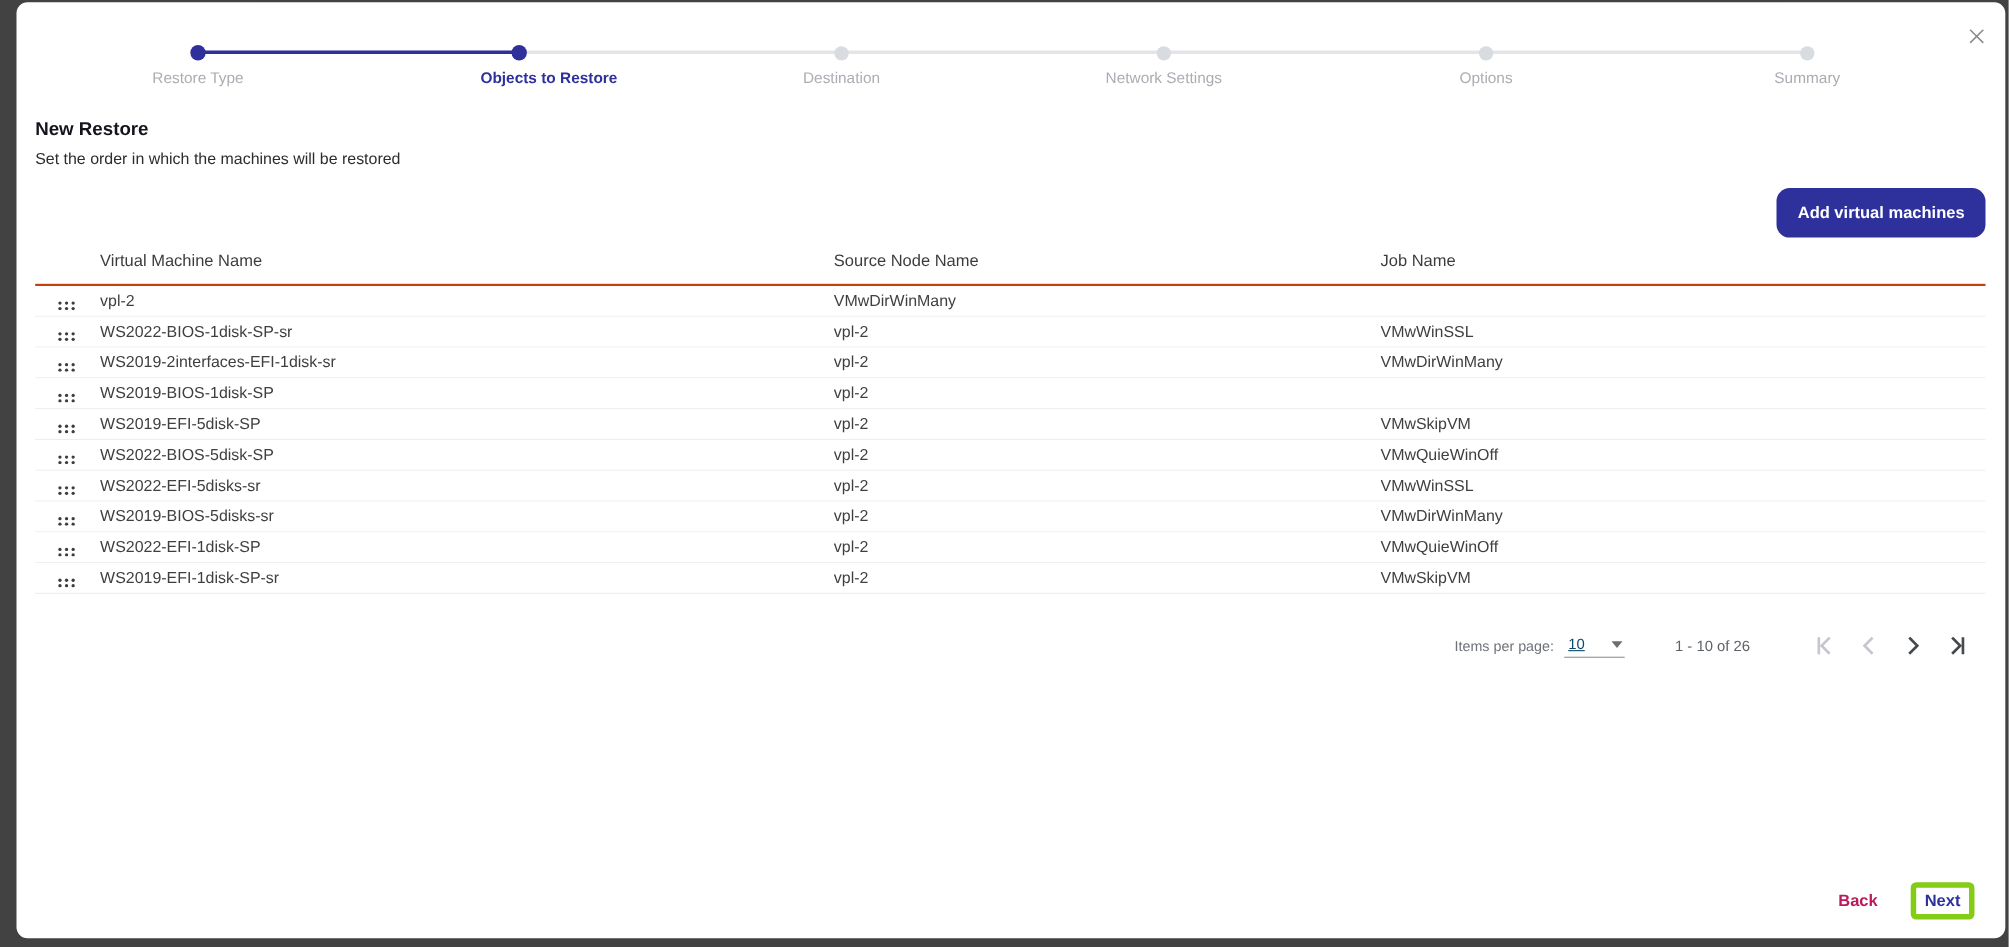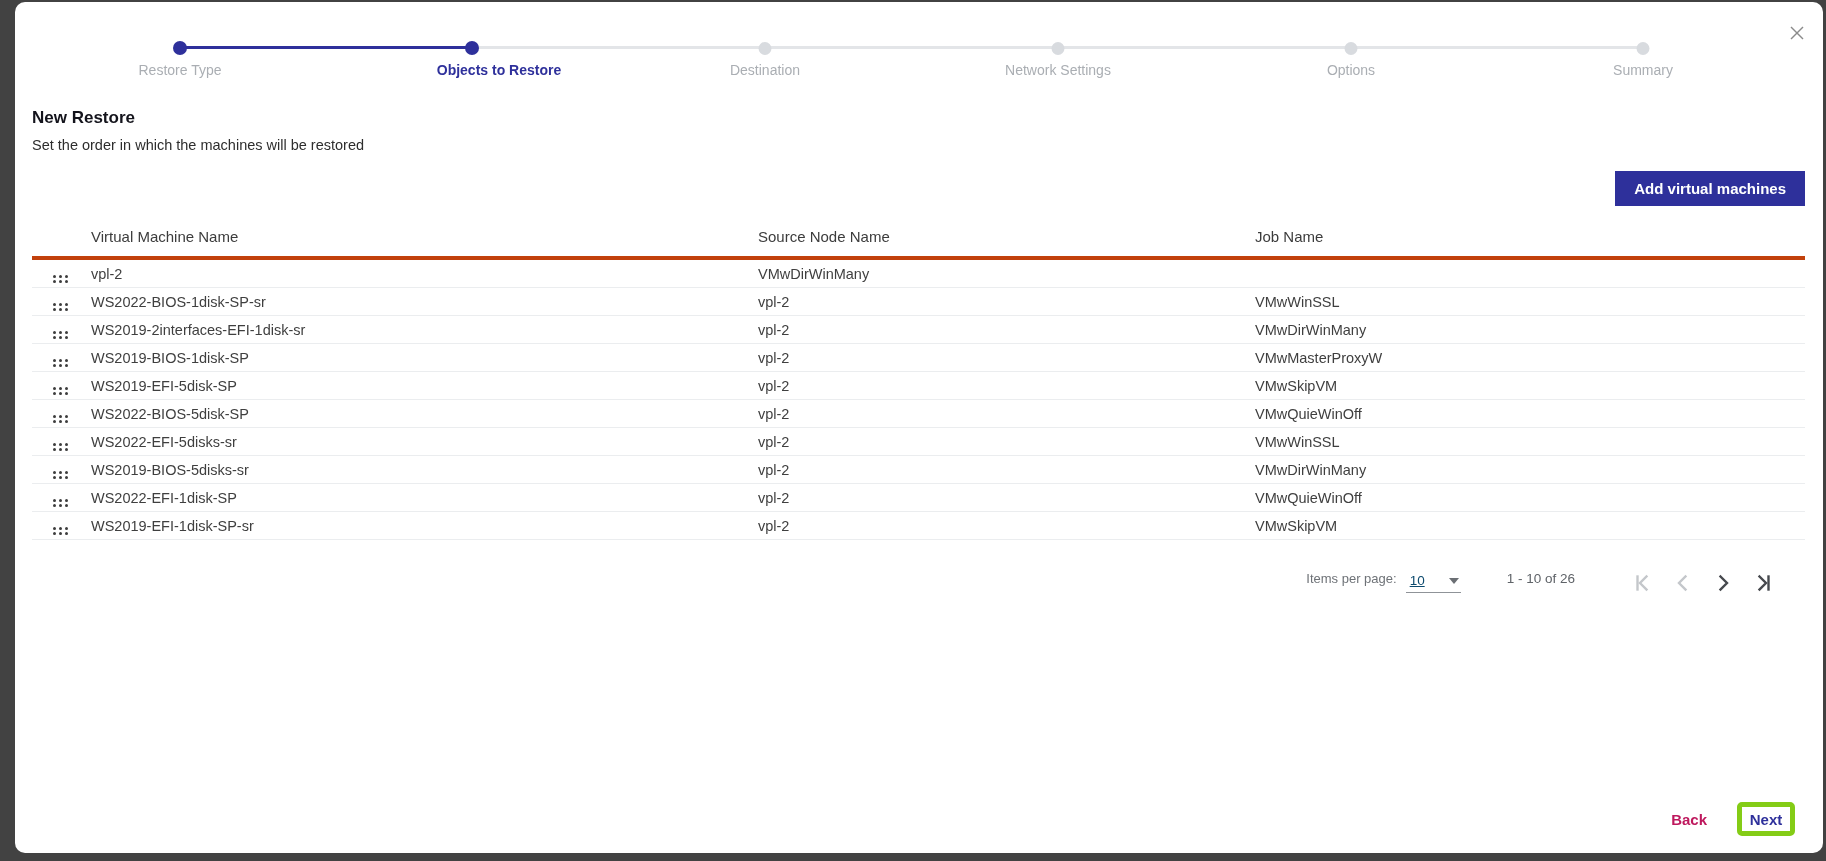--- a/index.html
+++ b/index.html
@@ -48,58 +48,58 @@
     position: absolute; left: 17px; top: 106px;
     font-size: 17px; font-weight: bold; color: #14141c;
   }
   .page-subtitle {
     position: absolute; left: 17px; top: 135px;
     font-size: 14.5px; color: #2d2d2d;
   }
   
   .add-btn {
     position: absolute; top: 169px; right: 18px;
-    height: 35px; padding: 0 19px;
+    height: 45px; padding: 0 19px;
     background: #2e309b; color: #ffffff;
-    border: none; border-radius: 0;
+    border: none; border-radius: 12px;
     font-family: inherit; font-size: 15px; font-weight: bold;
     cursor: pointer;
   }
   
   .vm-table { position: absolute; left: 17px; right: 18px; top: 214px; }
   .trow {
     display: grid;
     grid-template-columns: 59px 667px 497px 1fr;
     align-items: center;
   }
   .thead-row {
     height: 44px;
-    border-bottom: 4px solid #c2410c;
+    border-bottom: 2px solid #c2410c;
     font-size: 15px; color: #3c3c3c;
   }
   .tbody-row {
     height: 28px;
     border-bottom: 1px solid #ebedef;
     font-size: 14.5px; color: #3f3f3f;
     background: #fff;
   }
   .cell { white-space: nowrap; overflow: hidden; }
   .handle-cell { padding-left: 21px; }
   .drag-handle {
     display: inline-grid;
     grid-template-columns: repeat(3, 3px);
     grid-template-rows: repeat(2, 3px);
     gap: 2px 3px;
     cursor: grab;
   }
   .drag-handle i { width: 3px; height: 3px; border-radius: 50%; background: #3d3d3d; }
   
   .pagination {
-    position: absolute; right: 48px; top: 569px; height: 32px;
-    display: flex; align-items: flex-start;
+    position: absolute; right: 32px; top: 569px; height: 32px;
+    display: flex; align-items: center;
     font-size: 13px; color: #6e7277;
   }
   .pp-select {
     display: inline-flex; align-items: center;
     margin-left: 9px; padding: 2px 2px 4px 4px;
     border-bottom: 1px solid #8f9398;
     min-width: 52px; cursor: pointer;
   }
   .pp-value { font-size: 13.5px; color: #0c4a6e; text-decoration: underline; }
   .caret {
@@ -219,21 +219,20 @@
           <div class="cell handle-cell"><span class="drag-handle">
               <i></i>
               <i></i>
               <i></i>
               <i></i>
               <i></i>
               <i></i>
             </span></div>
           <div class="cell">WS2019-BIOS-1disk-SP</div>
           <div class="cell">vpl-2</div>
-          <div class="cell">VMwMasterProxyW</div>
         </div>
         <div class="trow tbody-row">
           <div class="cell handle-cell"><span class="drag-handle">
               <i></i>
               <i></i>
               <i></i>
               <i></i>
               <i></i>
               <i></i>
             </span></div>

